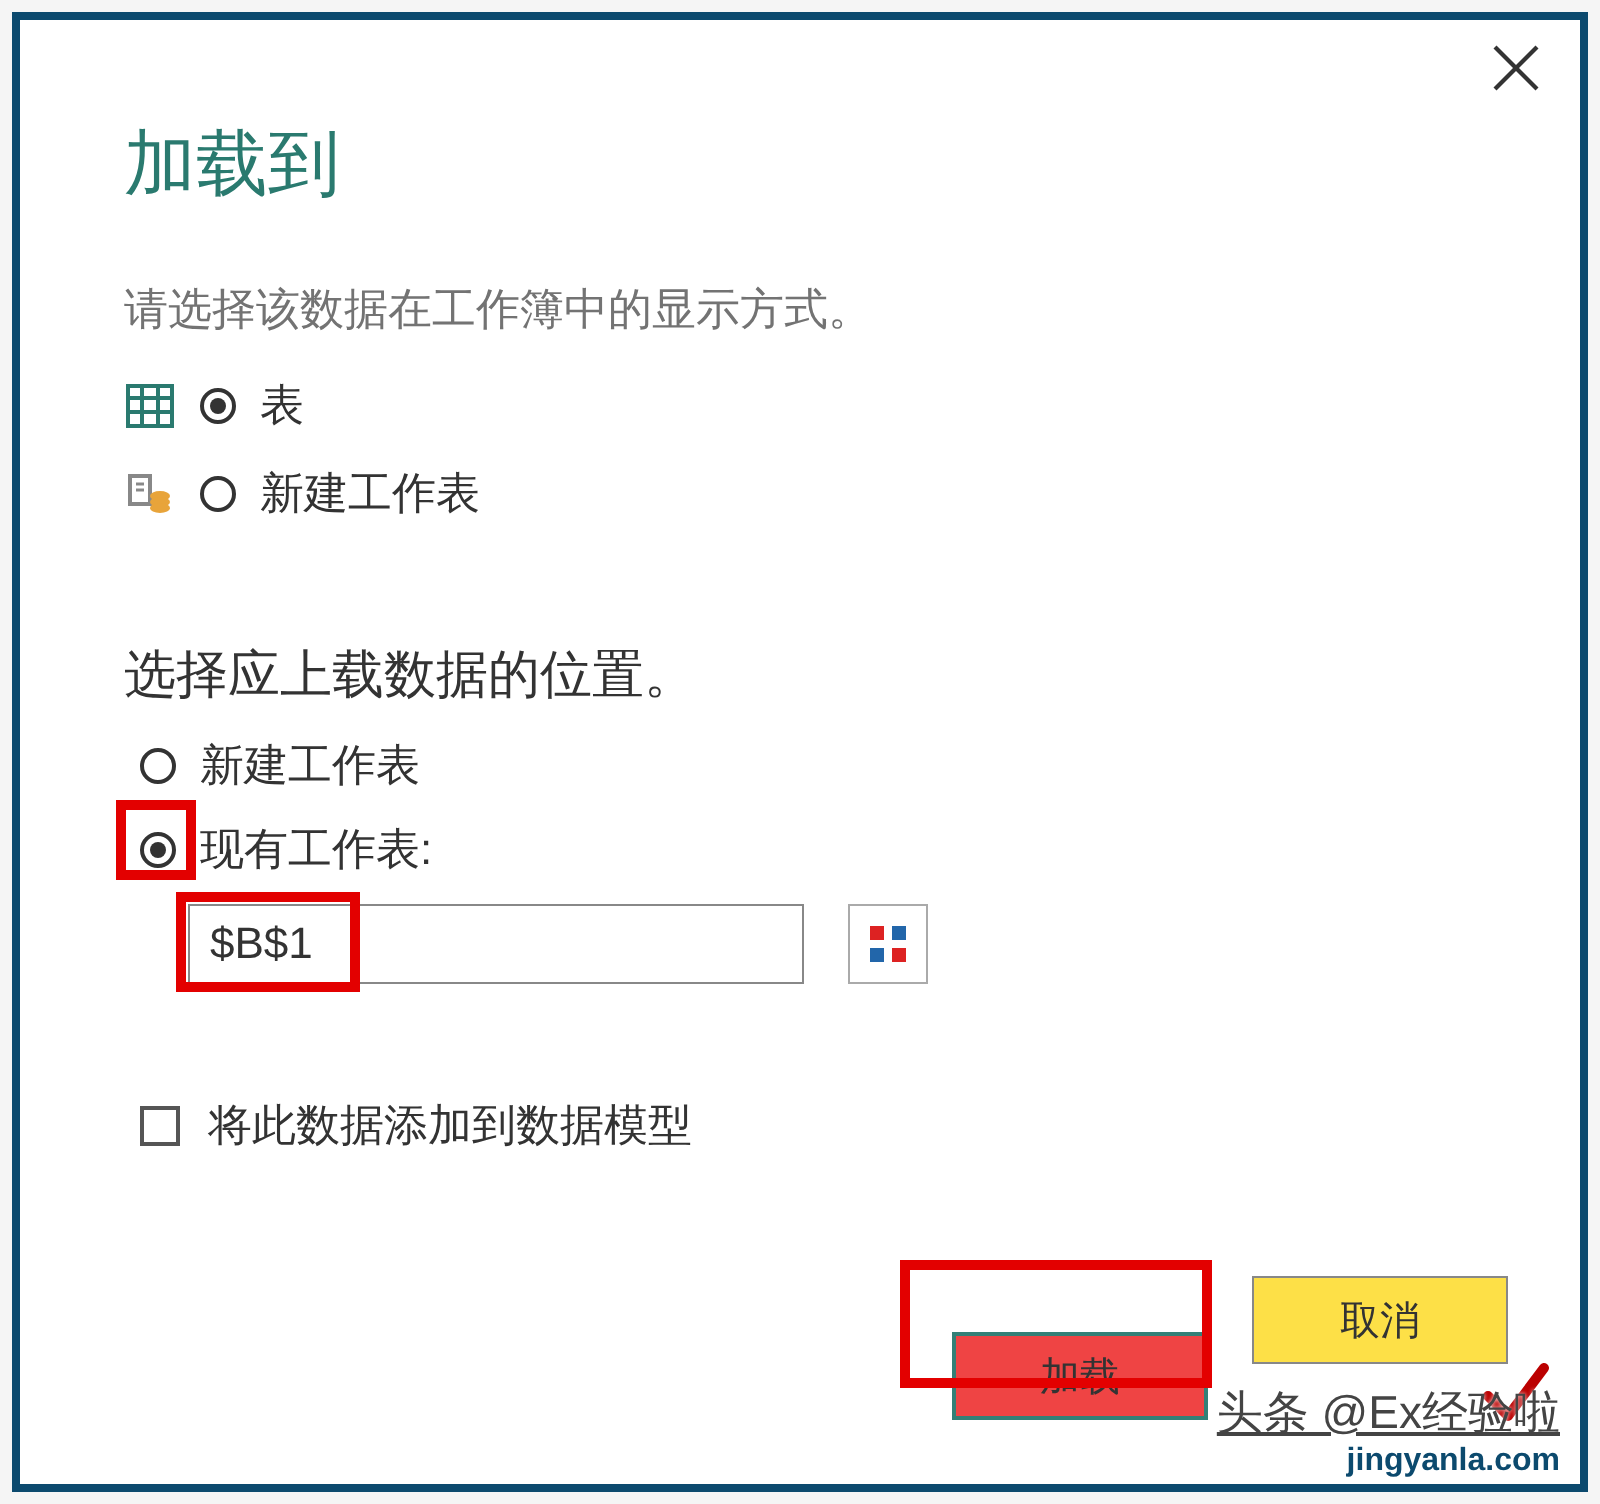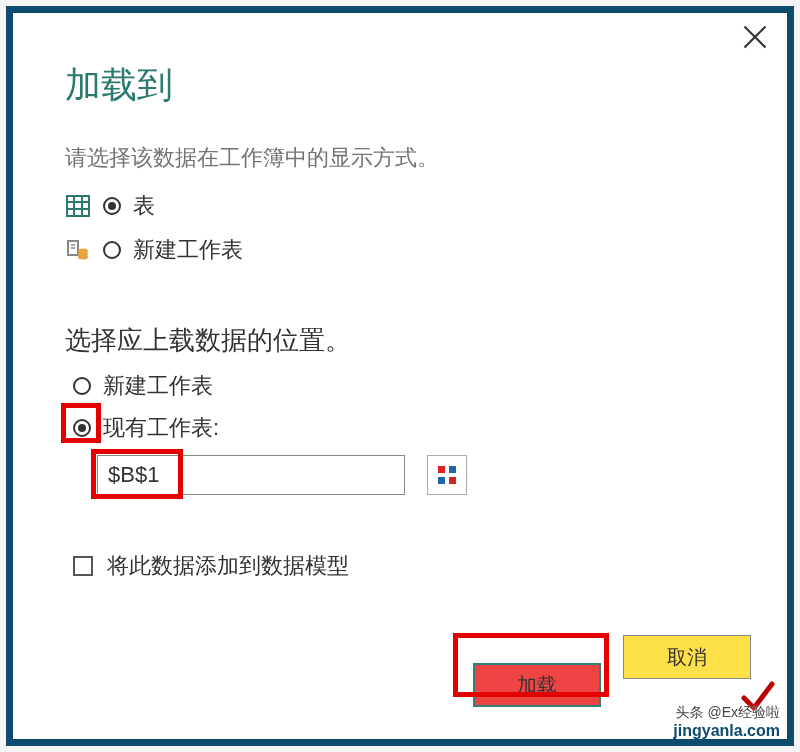--- a/index.html
+++ b/index.html
@@ -13,21 +13,21 @@
       width: 800px;
       height: 752px;
       position: relative;
     }
     .outer-frame {
       position: absolute;
       left: 6px;
       top: 6px;
       width: 788px;
       height: 740px;
-      border: 7px solid #0c4a6e;
+      border: 4px solid #0c4a6e;
       background: #fff;
     }
     .close-btn {
       position: absolute;
       right: 18px;
       top: 10px;
       width: 28px;
       height: 28px;
       cursor: pointer;
     }
@@ -186,21 +186,21 @@
     .ann-load  { left: 440px; top: 620px; width: 156px; height: 64px; }
     
     .watermark {
       position: absolute;
       right: 20px;
       bottom: 12px;
       text-align: right;
       color: #555;
       pointer-events: none;
     }
-    .wm-line1 { font-size: 14px; color: #444; text-shadow: 0 0 2px #fff; }
+    .wm-line1 { font-size: 23px; color: #444; text-shadow: 0 0 2px #fff; text-decoration: underline; }
     .wm-line2 { font-size: 16px; color: #0c4a6e; font-weight: bold; }
     .wm-check {
       position: absolute;
       right: 24px;
       bottom: 38px;
       pointer-events: none;
     }
   </style>
 </head>
 <body>

